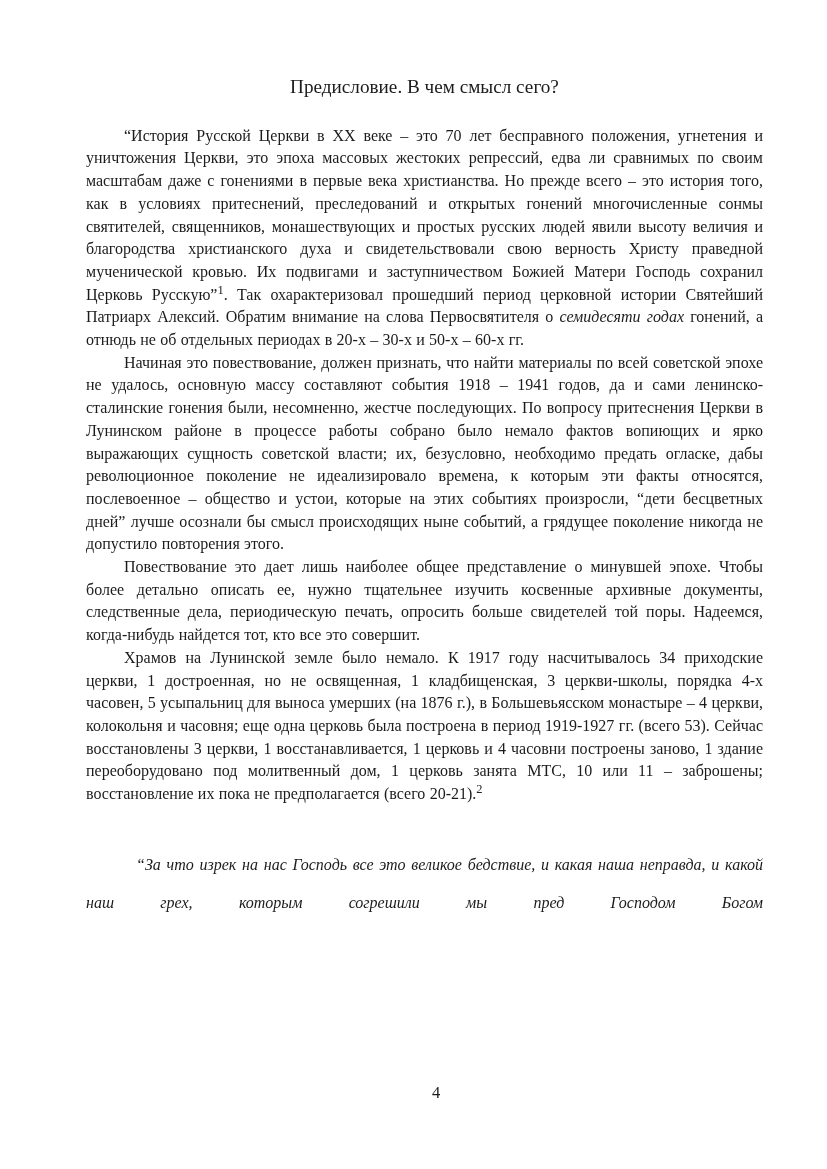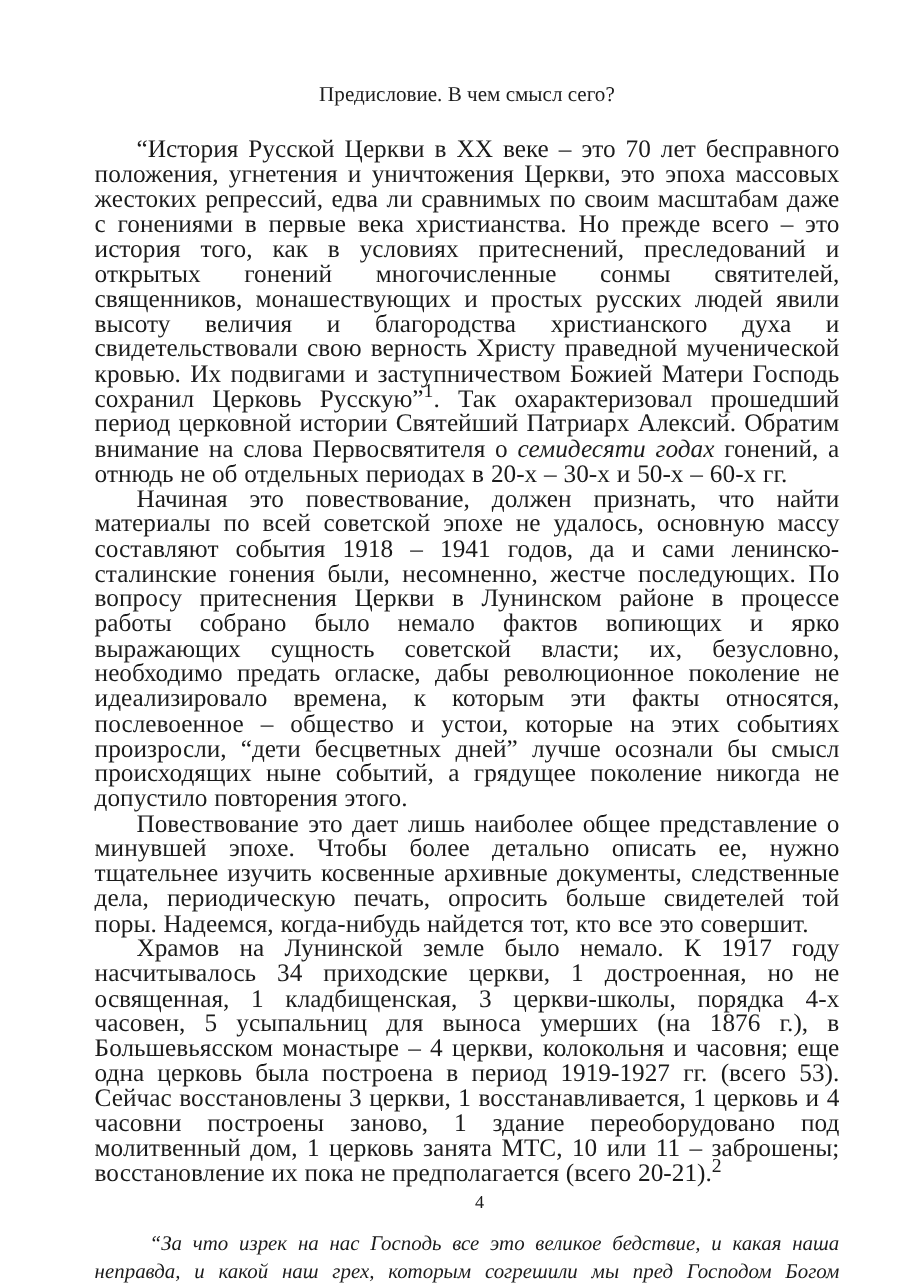--- a/index.html
+++ b/index.html
@@ -23,30 +23,30 @@
     height: 860px;
   }
   .doc-title {
     font-size: 19.2px;
     font-weight: 400;
     line-height: 22.7px;
     text-align: center;
     margin: 76px 0 26px 0;
   }
   p.body {
-    font-size: 23px;
+    font-size: 16px;
     line-height: 22.7px;
     text-align: justify;
     text-indent: 38px;
     margin: 0;
     word-spacing: 0.02em;
   }
   p.footnote {
-    font-size: 19px;
-    line-height: 26px;
+    font-size: 16px;
+    line-height: 38px;
     font-style: italic;
     text-align: justify;
     text-align-last: justify;
     text-indent: 50px;
     margin: 40px 0 0 0;
   }
   p.footnote em { font-style: italic; }
   em { font-style: italic; }
   sup.fnref {
     font-size: 78%;

